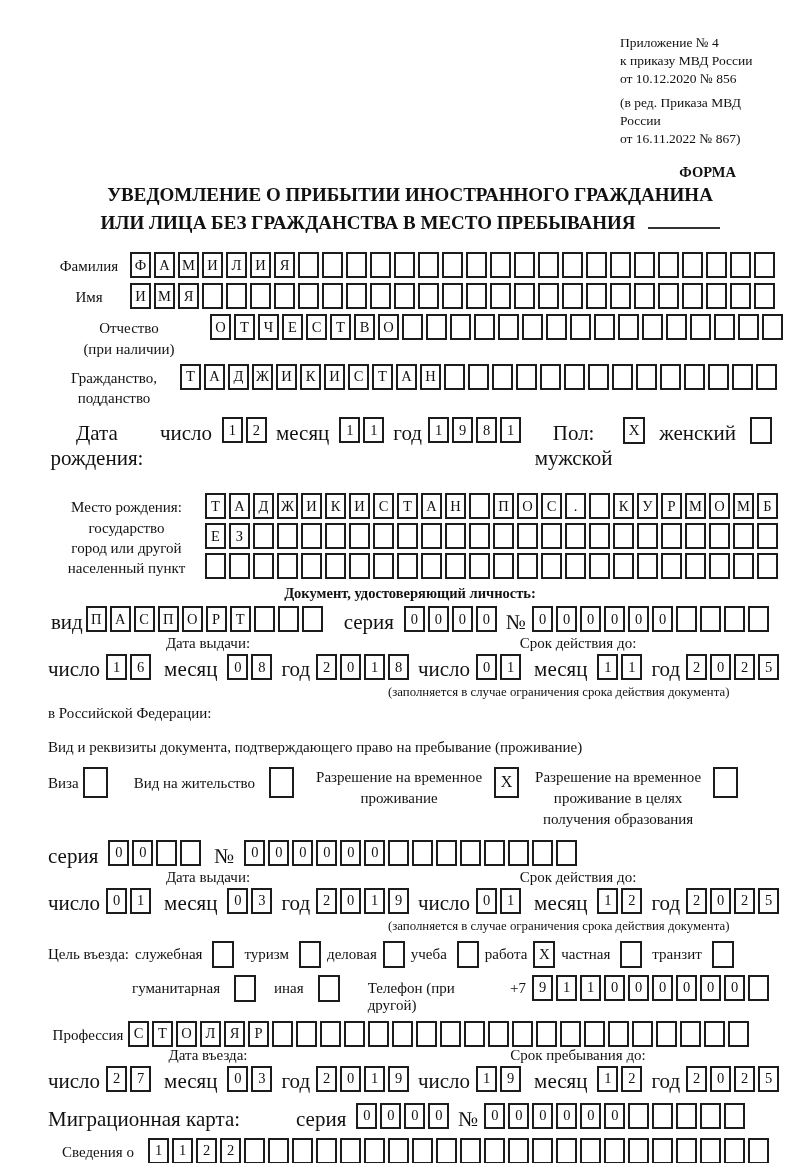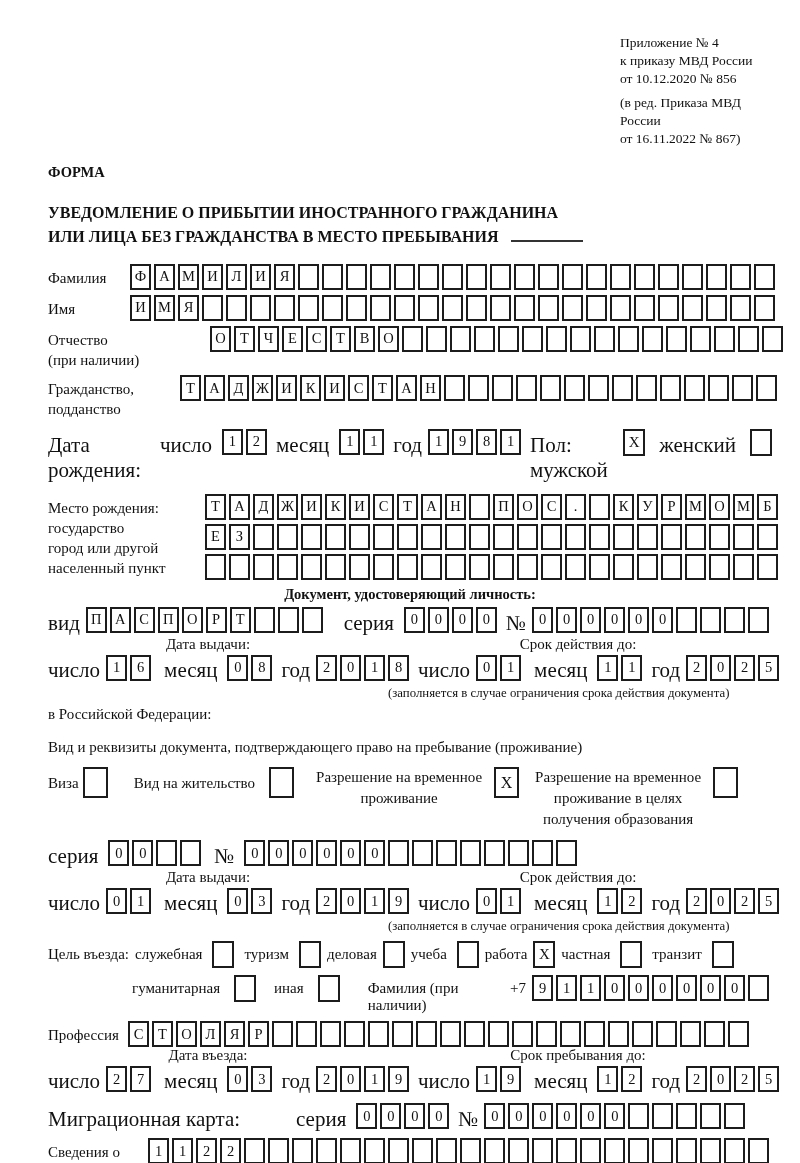--- a/index.html
+++ b/index.html
@@ -5,27 +5,27 @@
   * { box-sizing: border-box; }
   html, body { margin: 0; padding: 0; background: #fff; }
   body { font-family: "Liberation Serif", serif; color: #111; }
   .page {
     width: 800px; min-height: 1163px; background: #fff;
     padding: 34px 28px 18px 48px; position: relative;
   }
   
   .hdr { margin-left: 572px; font-size: 13.5px; line-height: 1.35; }
   .hdr .grp2 { margin-top: 5px; }
-  .forma { margin: 16px 36px 0 0; font-weight: bold; font-size: 14.5px; }
+  .forma { text-align: right; margin: 16px 36px 0 0; font-weight: bold; font-size: 14.5px; }
   
-  .title { font-weight: bold; font-size: 16px; line-height: 1.45; margin-top: 20px; }
+  .title { text-align: center; font-weight: bold; font-size: 19px; line-height: 1.45; margin-top: 0; }
   .blank-line { display: inline-block; width: 72px; border-bottom: 2px solid #333; height: 12px; margin-left: 12px; }
   .sec-heading { text-align: center; font-weight: bold; font-size: 14.2px; margin-top: 24px; letter-spacing: .2px; }
   
-  .row { display: flex; align-items: flex-start; margin-top: 5px; }
+  .row { display: flex; align-items: flex-start; margin-top: 5px; text-align: center; }
   .flabel { font-size: 15px; line-height: 1.35; padding-top: 4px; flex-shrink: 0; }
   .cells { display: inline-flex; flex-wrap: nowrap; }
   .cell {
     width: 21px; height: 26px; border: 2px solid #1c1c1c; margin-right: 3px;
     display: inline-flex; align-items: center; justify-content: center;
     font-size: 14.5px; font-family: "Liberation Serif", serif; background: #fff; flex-shrink: 0;
   }
   .cb {
     width: 22px; height: 27px; border: 2px solid #1c1c1c;
     display: inline-flex; align-items: center; justify-content: center;
@@ -234,21 +234,21 @@
         <span class="cell">9</span>
         <span class="cell">8</span>
         <span class="cell">1</span>
       </span>
     <span class="inl ml6">Пол: мужской</span>
     <span class="cb ml6">X</span>
     <span class="inl ml14">женский</span>
     <span class="cb ml14"></span>
   </div>
 
-  <div class="row" style="margin-top:11px;">
+  <div class="row" style="margin-top:22px;">
     <div class="flabel w-bplace">
       <div>Место рождения:</div>
       <div>государство</div>
       <div>город или другой</div>
       <div>населенный пункт</div>
     </div>
     <div class="cellcol">
       <div class="cells">
           <span class="cell">Т</span>
           <span class="cell">А</span>
@@ -535,21 +535,21 @@
     <span class="plabel ml6">частная</span>
     <span class="cb ml10"></span>
     <span class="plabel ml10">транзит</span>
     <span class="cb ml10"></span>
   </div>
   <div class="purpose-line" style="margin-left:84px;">
     <span class="plabel">гуманитарная</span>
     <span class="cb ml14"></span>
     <span class="plabel ml18">иная</span>
     <span class="cb ml14"></span>
-    <span class="plabel" style="margin-left:28px;">Фамилия (при наличии)</span>
+    <span class="plabel" style="margin-left:28px;">Телефон (при другой)</span>
     <span class="plabel" style="margin-left:34px;">+7</span>
     <span class="cells ml6">
         <span class="cell">9</span>
         <span class="cell">1</span>
         <span class="cell">1</span>
         <span class="cell">0</span>
         <span class="cell">0</span>
         <span class="cell">0</span>
         <span class="cell">0</span>
         <span class="cell">0</span>

